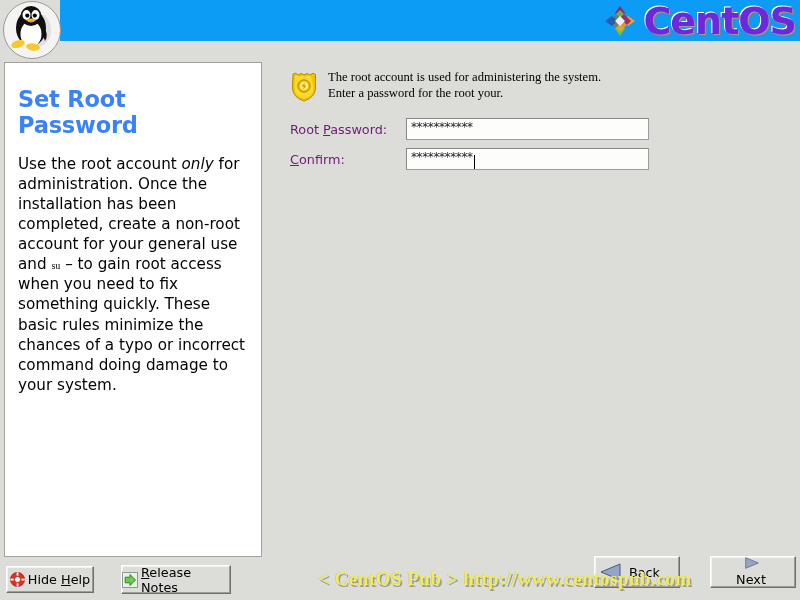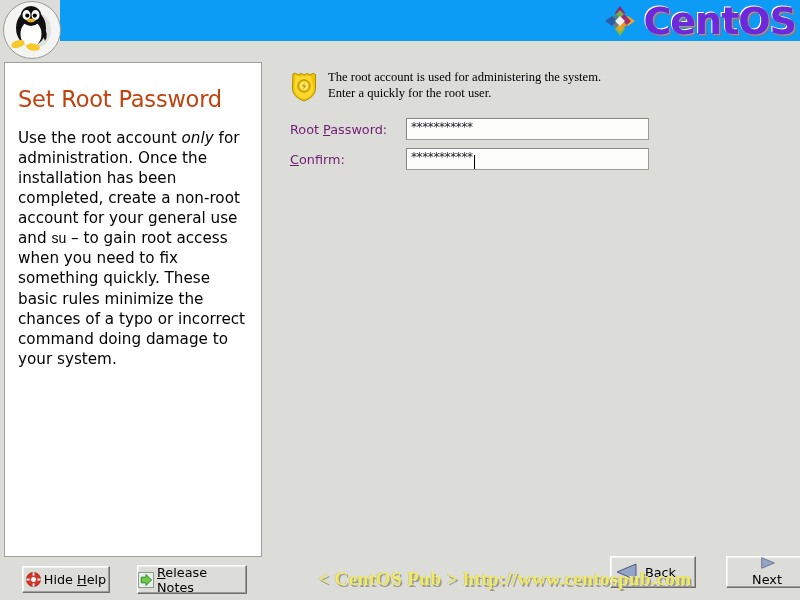--- a/index.html
+++ b/index.html
@@ -64,36 +64,36 @@
     position: absolute;
     left: 4px; top: 62px;
     width: 258px; height: 495px;
     background: #ffffff;
     border: 1px solid #a0a09c;
     padding: 14px 13px 10px 13px;
     overflow: hidden;
   }
   #help-title {
     font-family: "DejaVu Sans", sans-serif;
-    font-weight: normal;
+    font-weight: bold;
     font-size: 22.5px;
-    color: #c2410c;
+    color: #3b82f6;
     margin: 9px 0 16px 0;
     letter-spacing: -0.2px;
   }
   #help-body {
     font-family: "DejaVu Sans", sans-serif;
     font-size: 15.2px;
     line-height: 1.32;
     color: #000;
   }
   #help-body i { font-style: italic; }
   #help-body .mono {
-    font-family: Liberation Sans, sans-serif;
-    font-size: 14px;
+    font-family: Liberation Serif, serif;
+    font-size: 10px;
   }
 
   
   #content {
     position: absolute;
     left: 268px; top: 50px;
     width: 528px; height: 500px;
   }
   #info-row {
     position: absolute;
@@ -175,21 +175,20 @@
     border-left-color: #ffffff;
     box-shadow: inset -1px -1px 0 #9c9c98, inset 1px 1px 0 #f2f2ee;
     display: flex;
     align-items: center;
     justify-content: center;
     gap: 3px;
     font-family: "DejaVu Sans", sans-serif;
     font-size: 12.8px;
     color: #000;
     cursor: default;
-    margin-left: 16px;
   }
   .btn u { text-decoration: underline; }
   #btn-hide-help { left: 6px; top: 6px; width: 88px; height: 27px; }
   #btn-release-notes { left: 121px; top: 5px; width: 110px; height: 29px; }
   #btn-back { left: 594px; top: -4px; width: 86px; height: 32px; padding-right: 16px; }
   #btn-next { left: 710px; top: -4px; width: 86px; height: 32px; padding-right: 4px; flex-direction: column; }
 
   .ico { flex: 0 0 auto; }
 
   #watermark {
@@ -261,21 +260,21 @@
         <path d="M3 3 Q6 1 8 4 Q11 1 14 4 Q17 1 20 4 Q23 1 25.5 3.5
                  L25.5 17 Q25.5 26 14 30 Q2.5 26 2.5 17 Z" fill="#f2c400" stroke="#b38d00" stroke-width="1"></path>
         <path d="M5 5 Q8 3.5 10 6 Q13 3.5 15 6 Q18 3.5 21 5.5
                  L23.5 17 Q23.5 24.5 14 28 Q4.5 24.5 4.5 17 Z" fill="#ffde3c" opacity="0.8"></path>
         <circle cx="14" cy="15" r="6.2" fill="#e8b900" stroke="#a98600" stroke-width="0.9"></circle>
         <circle cx="14" cy="15" r="4.4" fill="#ffe870"></circle>
         <path d="M14.8 11.5 L11.8 15.6 L13.8 15.6 L13.2 18.8 L16.3 14.6 L14.2 14.6 Z" fill="#c49800"></path>
       </svg>
       <div id="info-text">
         <div>The root account is used for administering the system.</div>
-        <div>Enter a quickly for the root user.</div>
+        <div>Enter a password for the root your.</div>
       </div>
     </div>
 
     <div id="form">
 
       <div class="form-row">
         <div class="form-label"><span>Root </span><u>P</u><span>assword:</span></div>
         <div class="pw-field">
           <span class="pw-dots">***********</span>
         </div>

